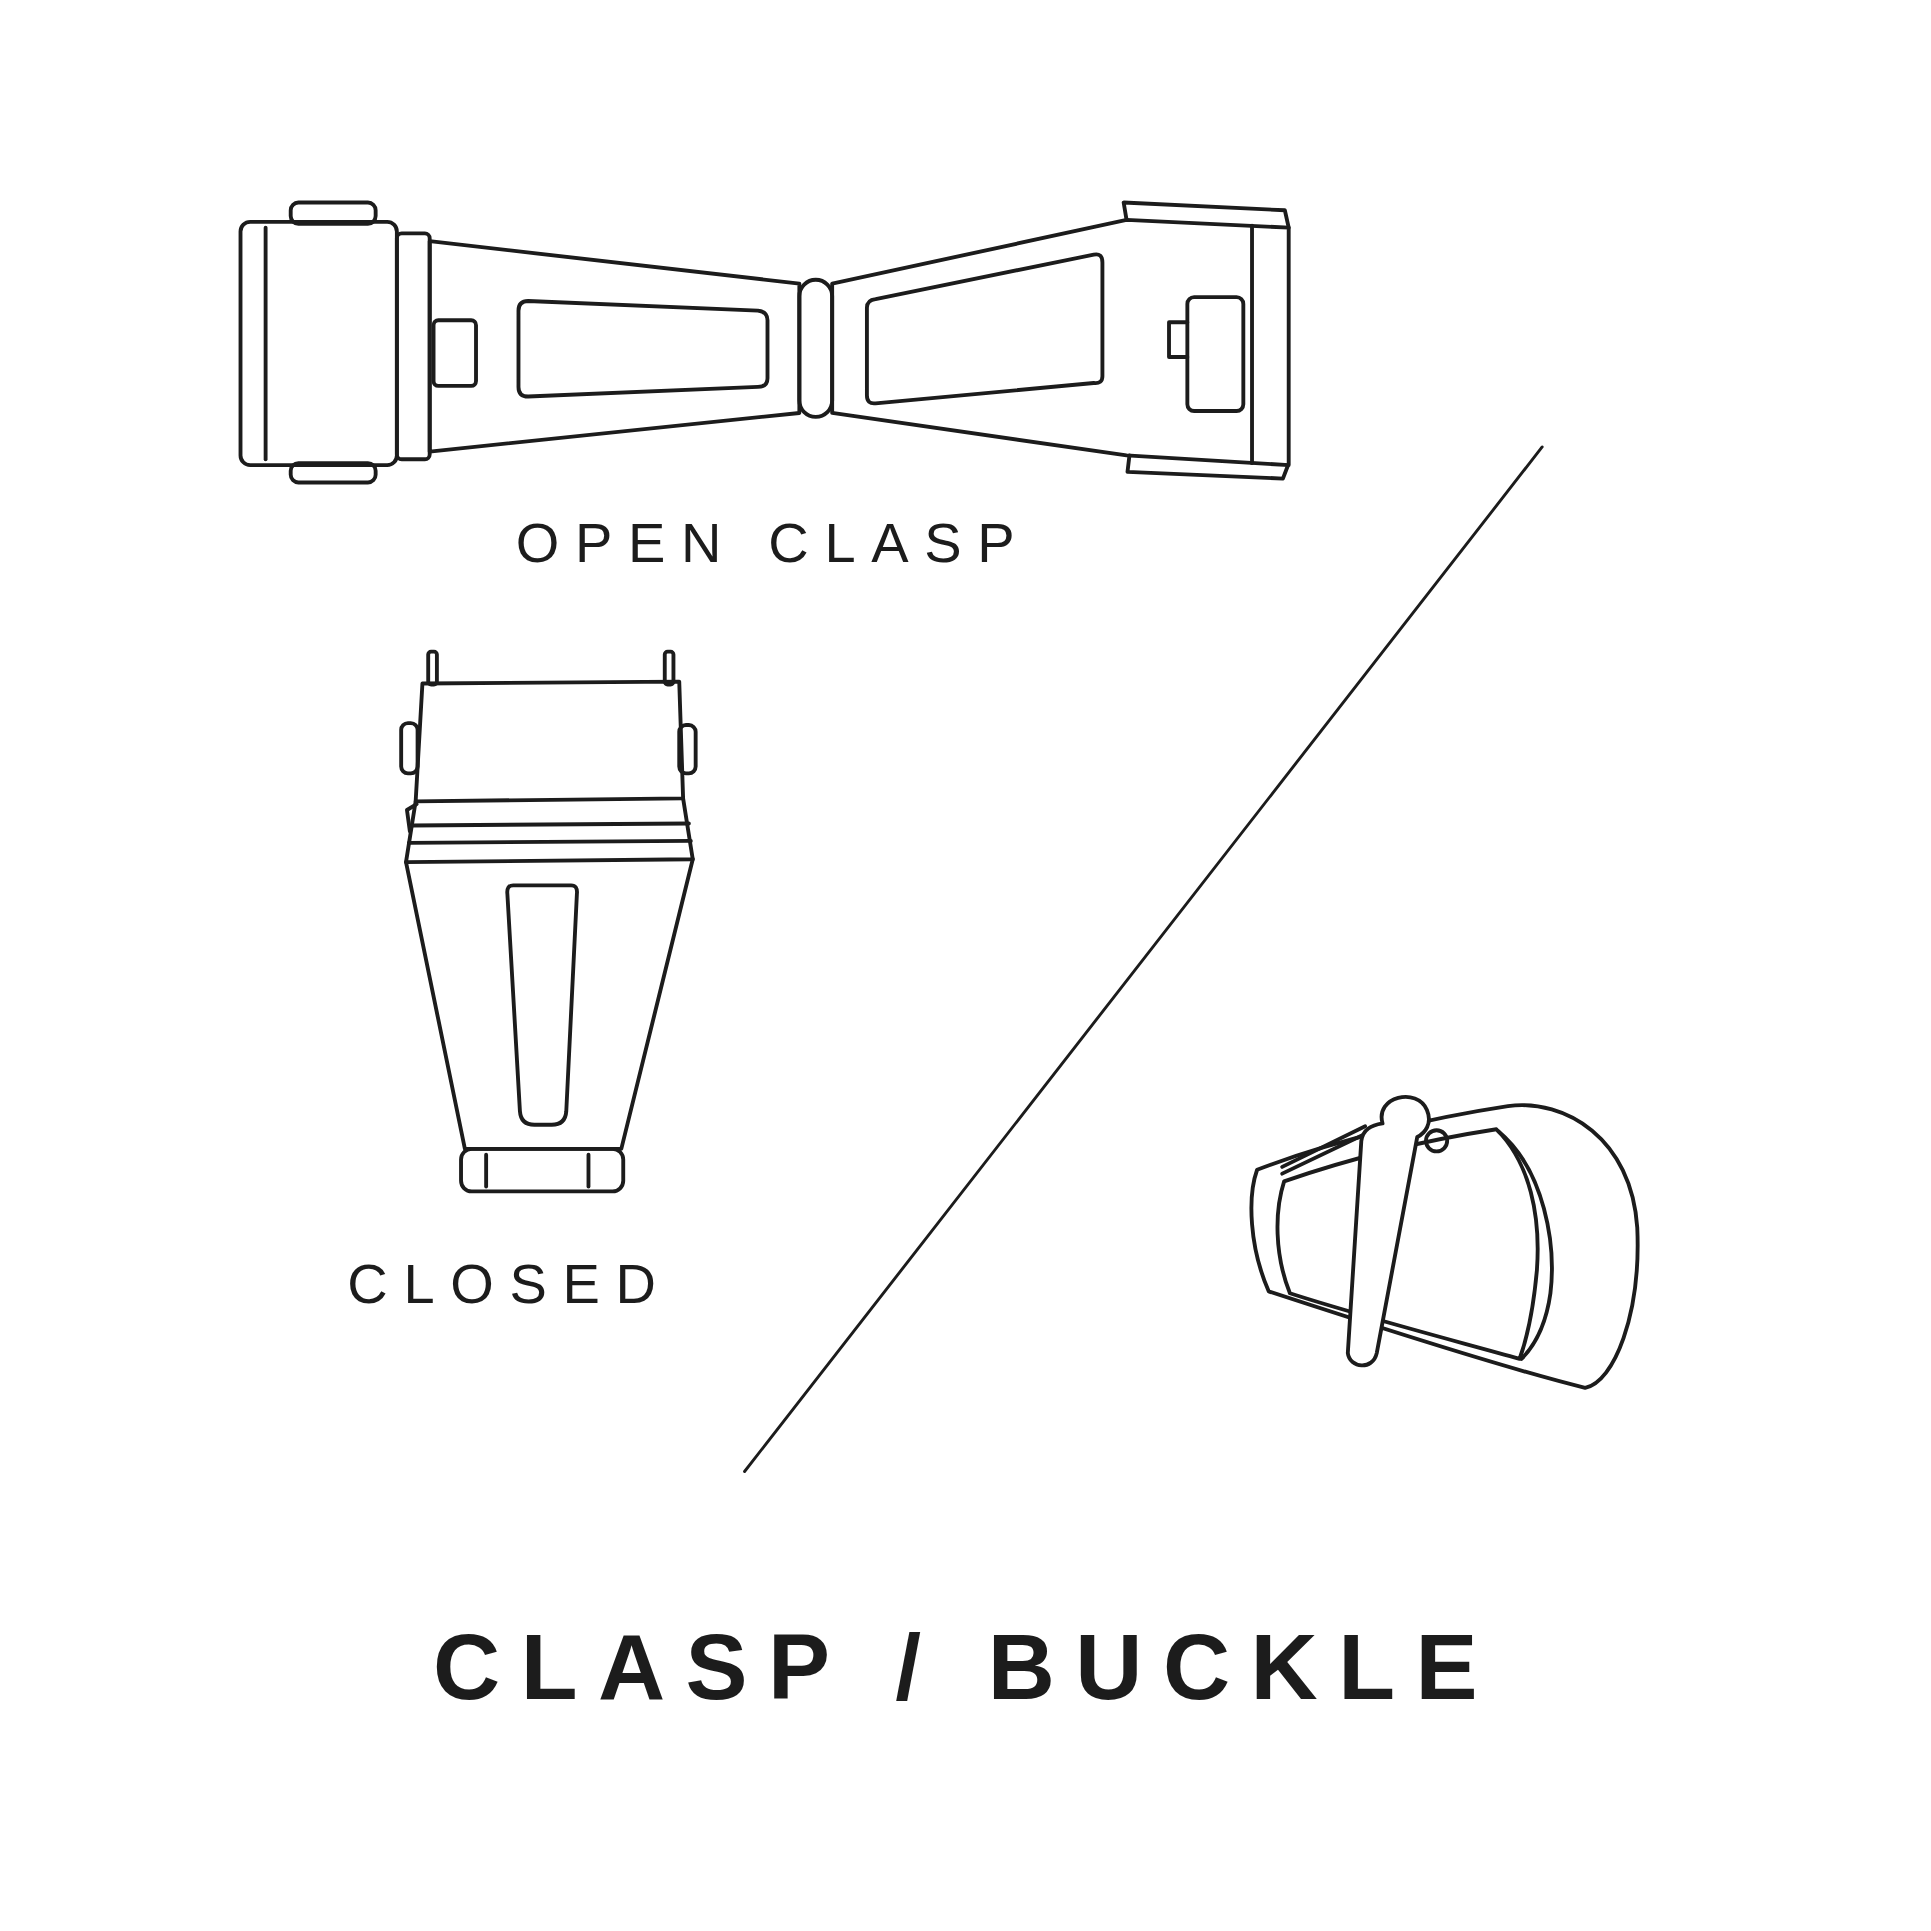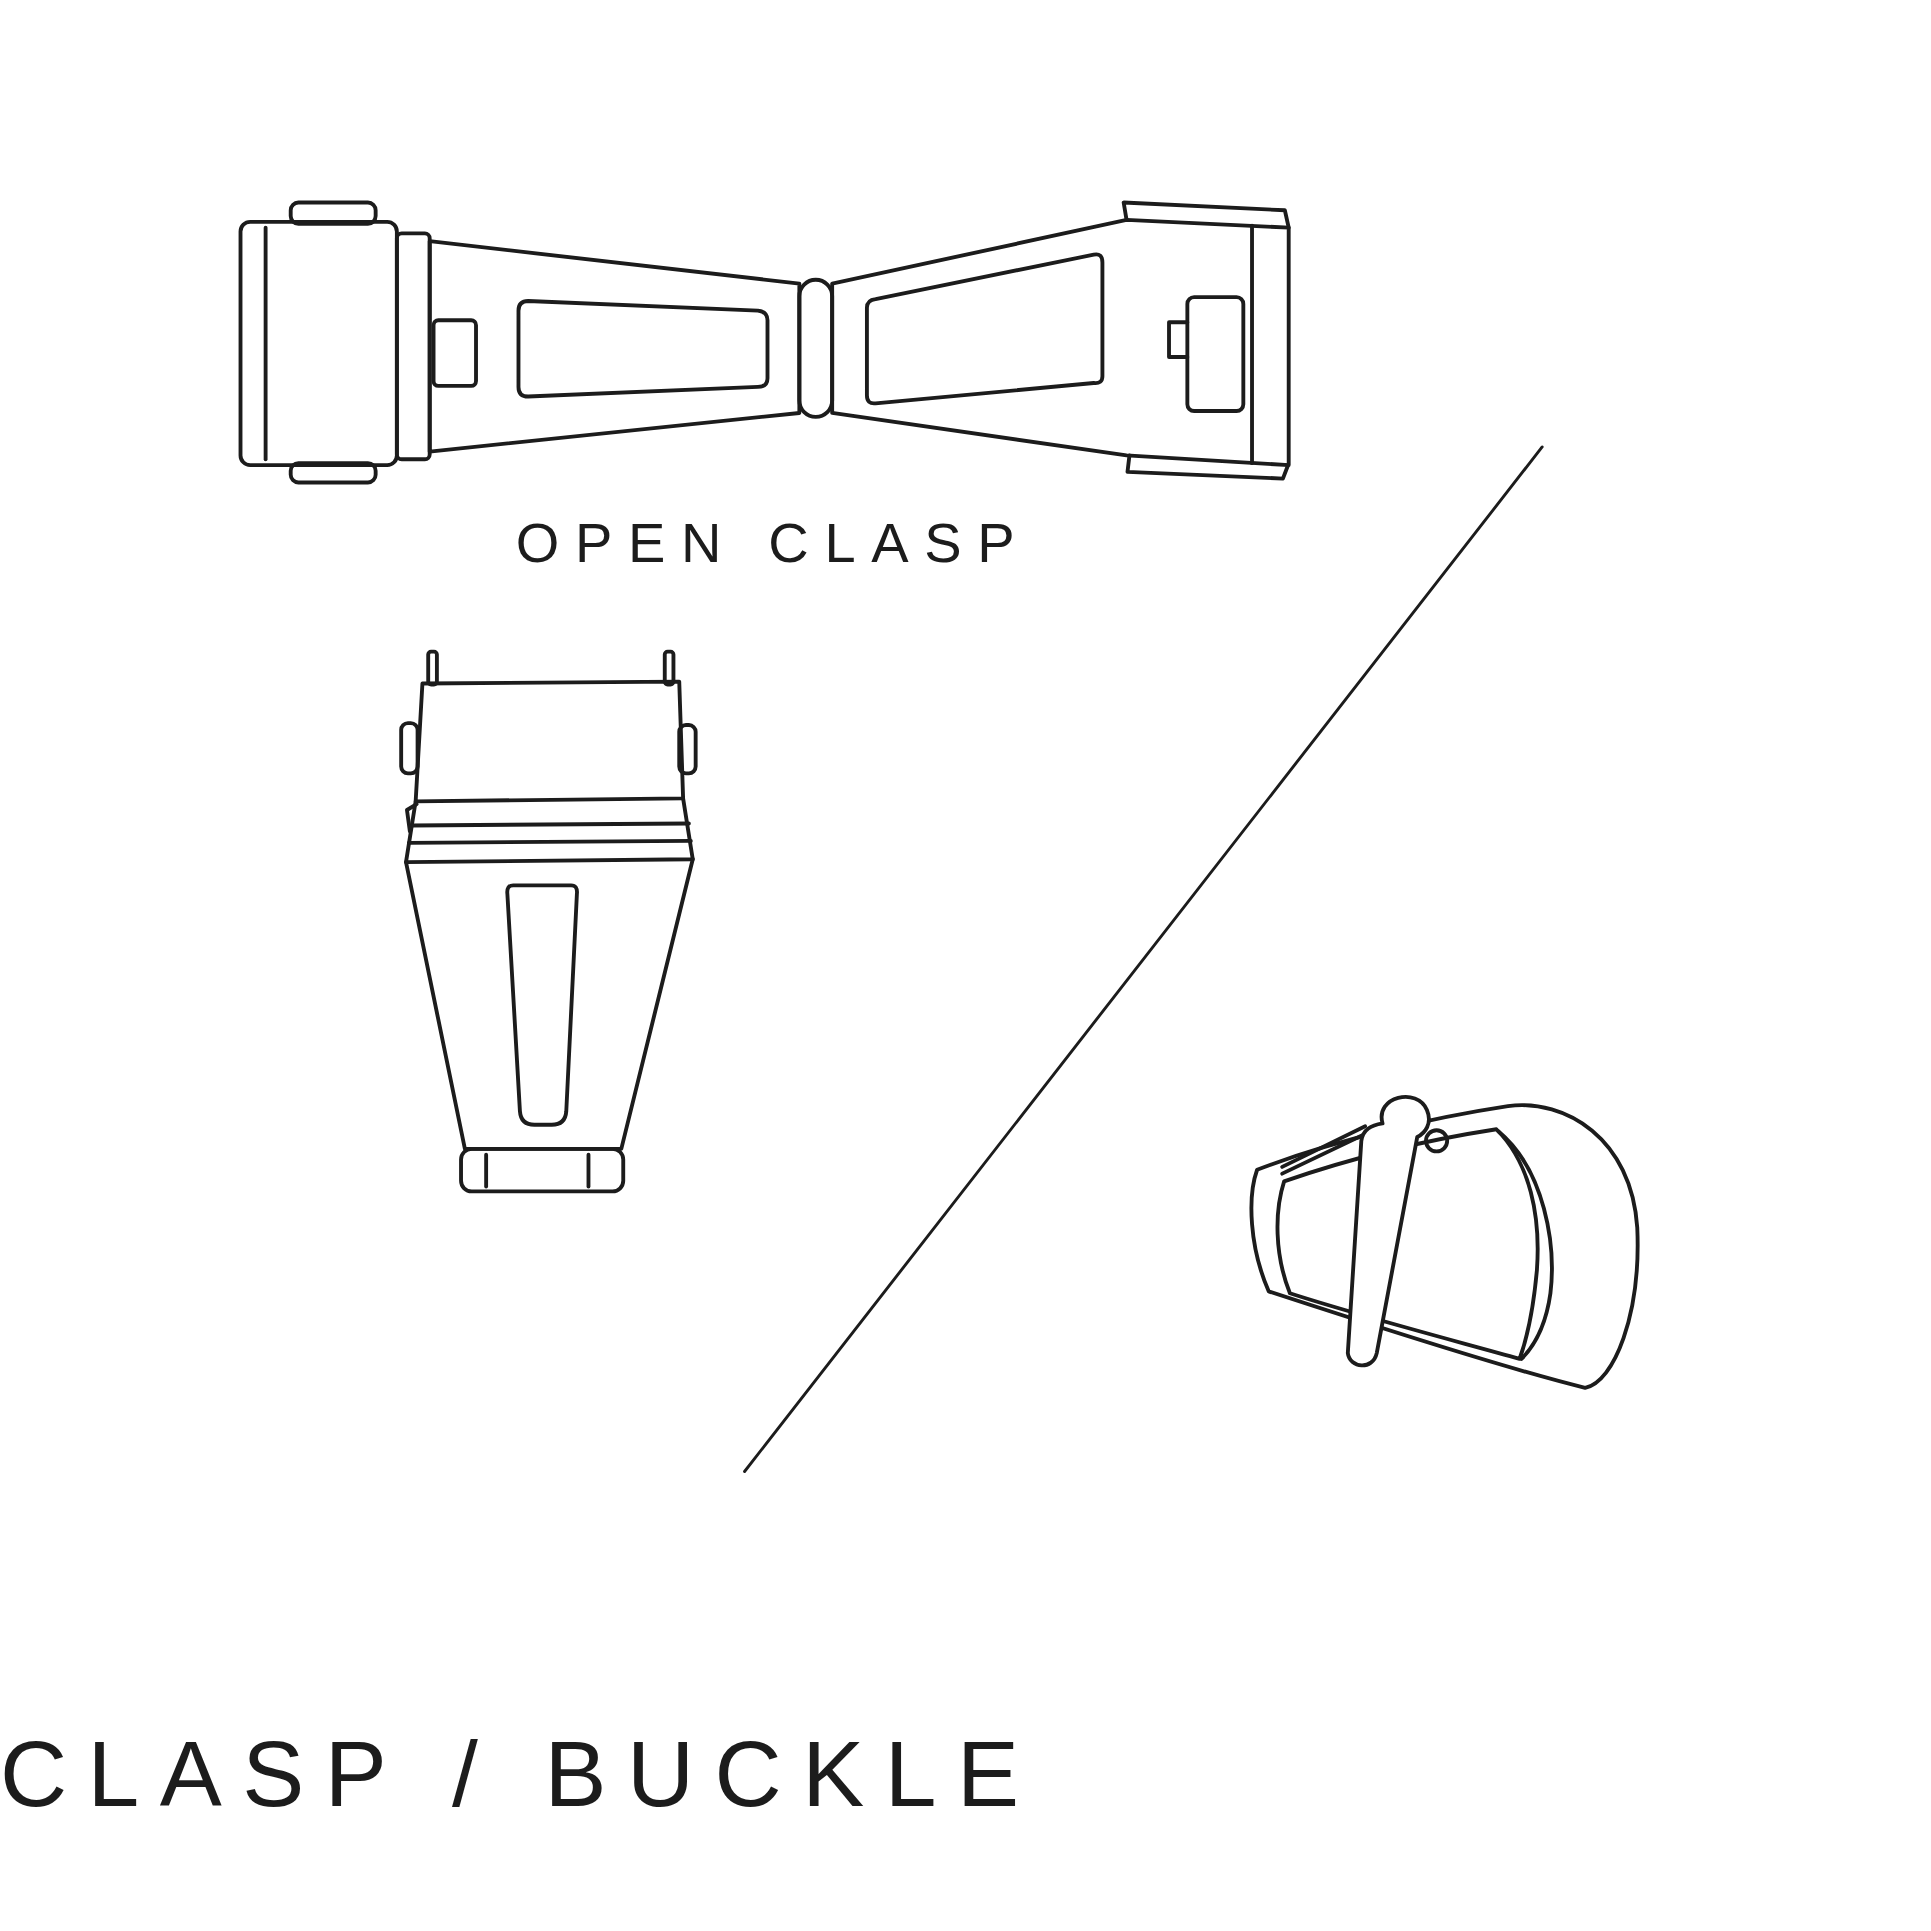--- a/index.html
+++ b/index.html
@@ -29,26 +29,26 @@
   .label{
     color:var(--line,#1c1c1c);
     font-weight:300;
     letter-spacing:0.28em;
     text-align:center;
     white-space:nowrap;
   }
   .label-open{left:290px;top:510px;width:966px;font-size:56px;}
   .label-closed{left:220px;top:1251px;width:579px;font-size:56px;}
   .title{
-    left:0px;top:1721px;width:1931px;
+    left:0px;top:1614px;width:1931px;
     color:var(--line,#1c1c1c);
-    font-weight:400;
+    font-weight:700;
     font-size:93px;
     letter-spacing:0.22em;
-    text-align:left;
+    text-align:center;
     white-space:nowrap;
   }
 </style>
 </head>
 <body>
 
 <div class="page">
 
   <svg class="abs" style="left:227px;top:183px;" width="1081" height="319" viewBox="0 0 1120 330">
 
@@ -101,20 +101,21 @@
       <path class="stroke" d="M35,228 L96,525 L258,525 L332,225"></path>
       <path class="stroke" d="M146,252 L206,252 Q213,252 212,261 L201,486 Q200,500 186,500 L168,500 Q154,500 153,486 L140,261 Q139,252 146,252 Z"></path>
     </g>
     <g>
       <rect class="stroke" x="92" y="525" width="168" height="44" rx="11"></rect>
       <line class="stroke" x1="118" y1="531" x2="118" y2="564"></line>
       <line class="stroke" x1="224" y1="531" x2="224" y2="564"></line>
     </g>
   </svg>
 
+  <div class="abs label label-closed">CLOSED</div>
 
   <svg class="abs" style="left:676px;top:386px;" width="927" height="1159" viewBox="0 0 960 1200">
     <line class="stroke-thin" x1="897" y1="63" x2="71" y2="1124"></line>
   </svg>
 
   <svg class="abs" style="left:1226px;top:1081px;" width="425" height="357" viewBox="0 0 440 370">
     <g>
       <path class="stroke" d="M32,92 C110,62 212,38 292,26 C352,18 420,60 426,152 C430,242 402,312 372,318 C298,300 160,256 44,218 C24,172 22,120 32,92 Z"></path>
       <path class="stroke" d="M282,52 C330,92 342,170 336,220 C331,256 318,276 306,288"></path>
       <path class="stroke" d="M60,104 C135,78 215,60 280,50 C315,85 326,140 322,196 C318,240 312,266 304,288 C240,270 140,244 66,220 C50,180 50,135 60,104 Z"></path>

